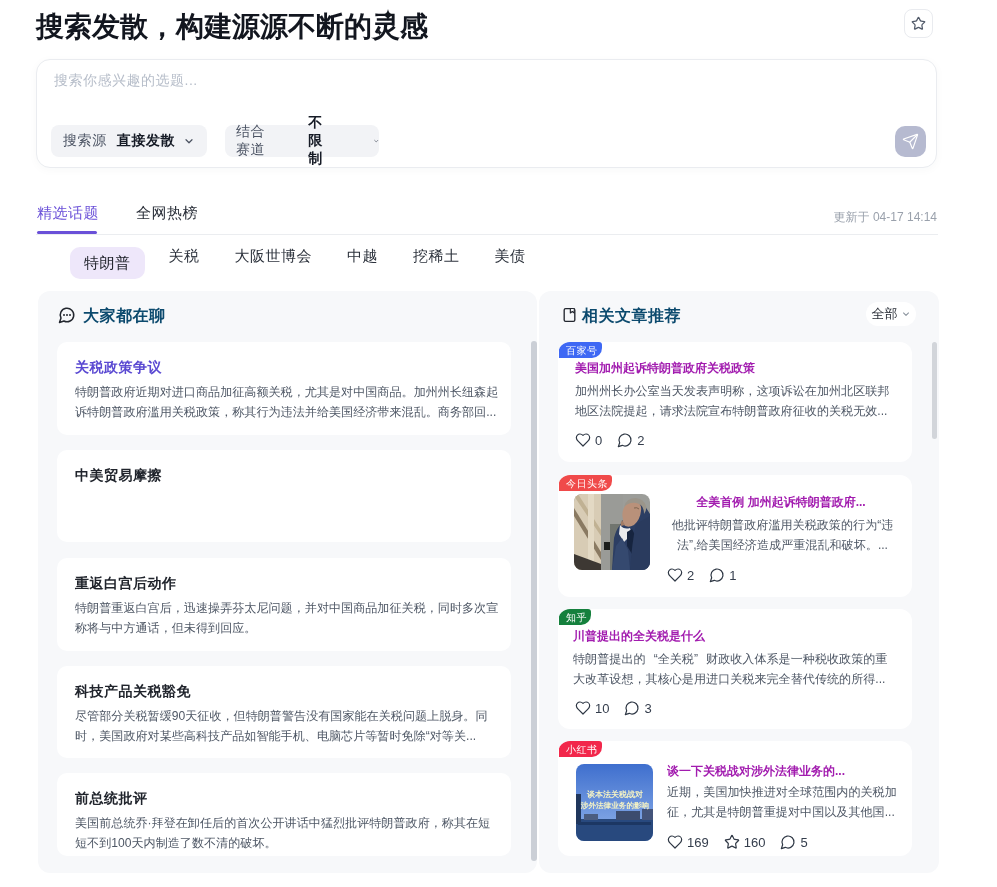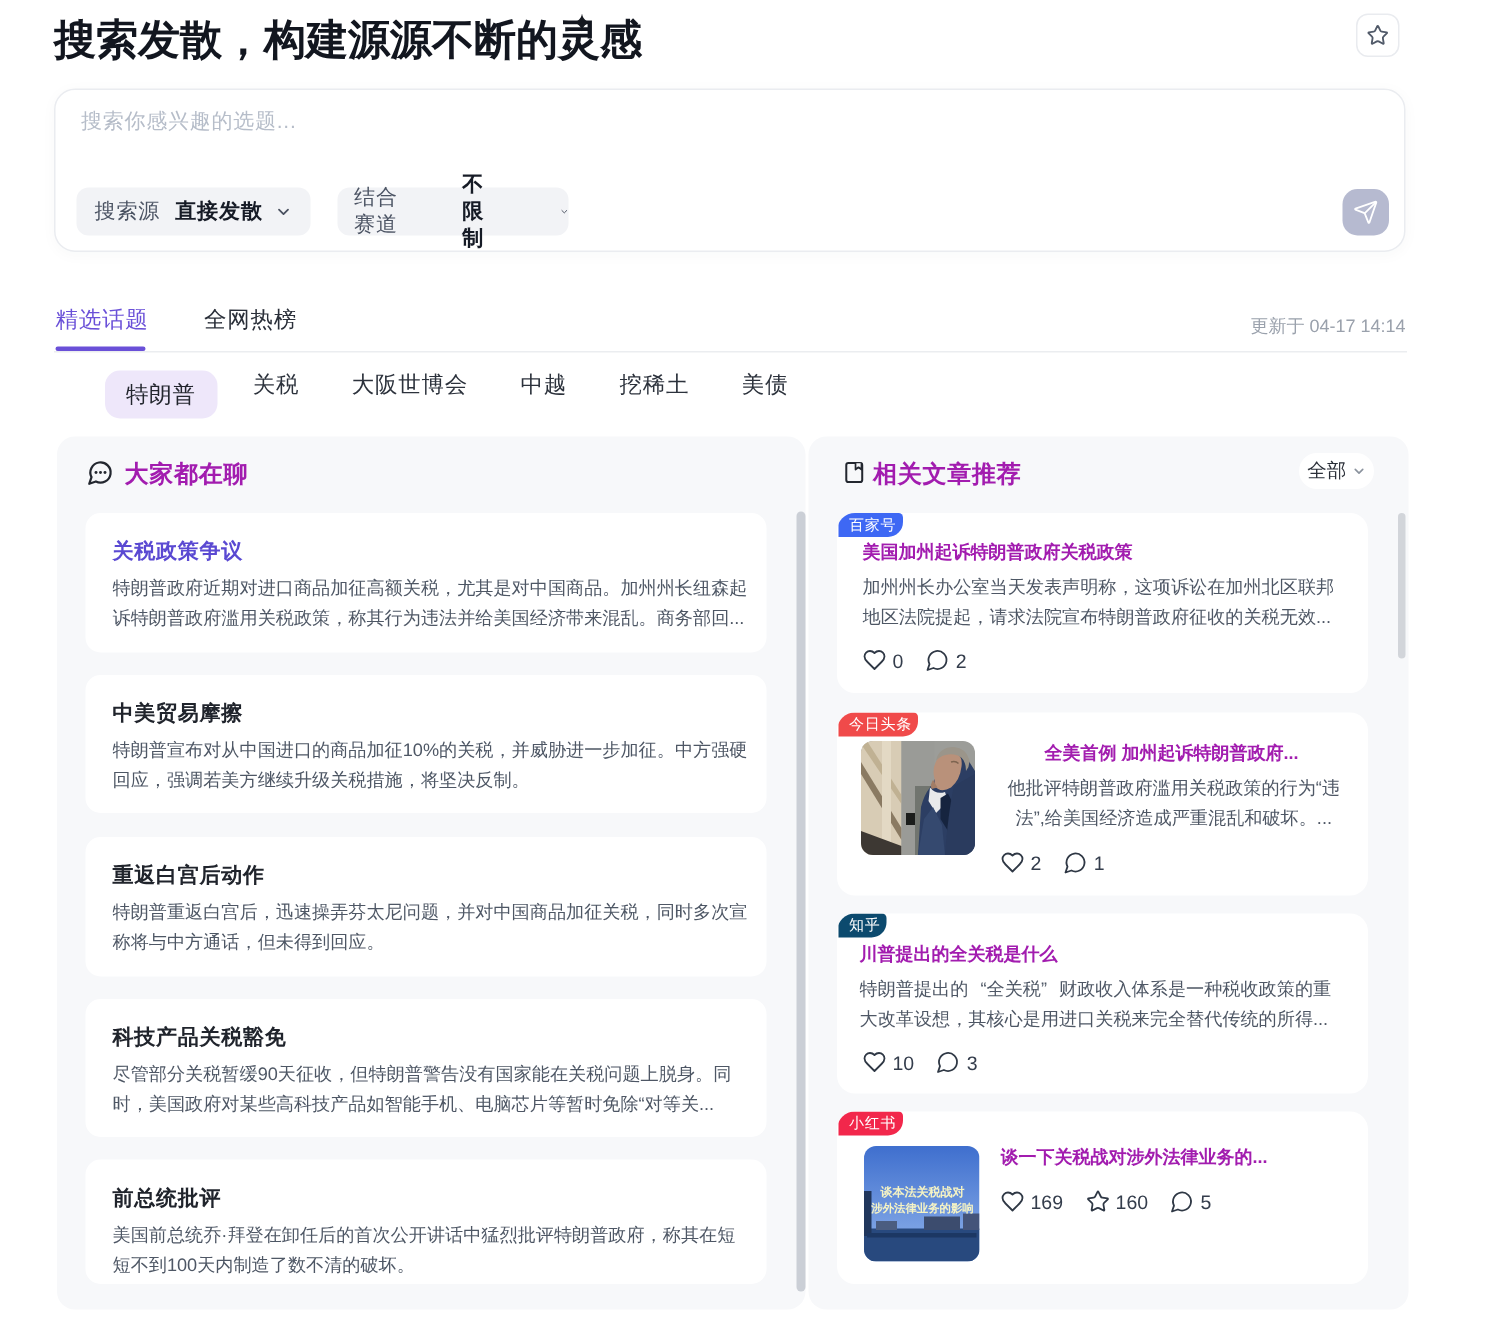--- a/index.html
+++ b/index.html
@@ -18,21 +18,21 @@
 .tab1{left:37px;top:204px;font-size:15px;color:#6a50d8;font-weight:500;letter-spacing:0.5px;}
 .tab2{left:136px;top:204px;font-size:15px;color:#2a2f39;letter-spacing:0.5px;}
 .tabline{left:37px;top:231px;width:60px;height:3px;border-radius:2px;background:#6a50d8;}
 .upd{top:209px;right:60px;font-size:12px;color:#9aa1ac;}
 .topics{left:37px;top:247px;display:flex;align-items:flex-start;font-size:15px;color:#2c323c;letter-spacing:0.5px;padding-left:33px;}
 .tpill{height:32px;padding:0 14px;display:flex;align-items:center;background:#eee7fa;border-radius:10px;color:#23262e;margin-right:24px;}
 .titem{margin-right:35px;}
 .panel{top:291px;height:582px;background:#f7f8fa;border-radius:12px;}
 .lpanel{left:38px;width:499px;}
 .rpanel{left:539px;width:400px;}
-.phead{display:flex;align-items:center;font-size:16px;font-weight:700;color:#a21caf;letter-spacing:0.5px;}
+.phead{display:flex;align-items:center;font-size:16px;font-weight:700;color:#0c4a6e;letter-spacing:0.5px;}
 .lcard{position:absolute;left:19px;width:424px;background:#fff;border-radius:10px;padding:0 12px 0 18px;overflow:hidden;}
 .lcard .t{font-size:14px;font-weight:700;letter-spacing:0.5px;margin:15px 0 0;line-height:20px;}
 .lcard .d{font-size:12.1px;line-height:19.5px;color:#4e5765;margin-top:6px;display:-webkit-box;-webkit-line-clamp:2;-webkit-box-orient:vertical;overflow:hidden;}
 .rcard{position:absolute;left:19px;width:354px;background:#fff;border-radius:12px;overflow:hidden;}
 .badge{position:absolute;left:1px;top:0;color:#fff;font-size:10px;line-height:11px;padding:2.5px 4px 2.5px 7px;border-radius:8px 3px 10px 0;letter-spacing:0.5px;}
 .rt{font-size:12px;font-weight:700;color:#a21caf;white-space:nowrap;overflow:hidden;text-overflow:ellipsis;line-height:20px;}
 .rd{font-size:12.1px;line-height:19.5px;color:#4e5765;display:-webkit-box;-webkit-line-clamp:2;-webkit-box-orient:vertical;overflow:hidden;}
 .meta{display:flex;align-items:center;font-size:13px;color:#343d4c;}
 .meta svg{margin-right:4px;}
 .meta .g{display:flex;align-items:center;margin-right:15px;}
@@ -92,21 +92,20 @@
       <circle cx="12" cy="12" r="1.3" fill="#23272f" stroke="none"></circle>
       <circle cx="16" cy="12" r="1.3" fill="#23272f" stroke="none"></circle>
     </svg>
 <div class="phead" style="position:absolute;left:45px;top:15px;">大家都在聊</div>
 <div class="lcard" style="top:51px;height:93px;">
       <div class="t" style="color:#5a49d2;">关税政策争议</div>
       <div class="d">特朗普政府近期对进口商品加征高额关税，尤其是对中国商品。加州州长纽森起诉特朗普政府滥用关税政策，称其行为违法并给美国经济带来混乱。商务部回...</div>
     </div>
 <div class="lcard" style="top:159px;height:92px;">
       <div class="t">中美贸易摩擦</div>
-      <div class="d">特朗普宣布对从中国进口的商品加征10%的关税，并威胁进一步加征。中方强硬回应，强调若美方继续升级关税措施，将坚决反制。</div>
     </div>
 <div class="lcard" style="top:267px;height:93px;">
       <div class="t">重返白宫后动作</div>
       <div class="d">特朗普重返白宫后，迅速操弄芬太尼问题，并对中国商品加征关税，同时多次宣称将与中方通话，但未得到回应。</div>
     </div>
 <div class="lcard" style="top:375px;height:92px;">
       <div class="t">科技产品关税豁免</div>
       <div class="d">尽管部分关税暂缓90天征收，但特朗普警告没有国家能在关税问题上脱身。同时，美国政府对某些高科技产品如智能手机、电脑芯片等暂时免除“对等关...</div>
     </div>
 <div class="lcard" style="top:482px;height:83px;">
@@ -164,21 +163,21 @@
 <div class="meta" style="margin:12px 17px 0 109px;">
         <span class="g"><svg width="16" height="16" viewBox="0 0 24 24" fill="none" stroke="#2f3845" stroke-width="1.8" stroke-linejoin="round">
             <path d="M19 14c1.49-1.46 3-3.21 3-5.5A5.5 5.5 0 0 0 16.5 3c-1.76 0-3 .5-4.5 2-1.5-1.5-2.74-2-4.5-2A5.5 5.5 0 0 0 2 8.5c0 2.3 1.5 4.05 3 5.5l7 7Z"></path>
           </svg>2</span>
         <span class="g"><svg width="16" height="16" viewBox="0 0 24 24" fill="none" stroke="#2f3845" stroke-width="1.8" stroke-linejoin="round">
             <path d="M7.9 20A9 9 0 1 0 4 16.1L2 22Z"></path>
           </svg>1</span>
       </div>
 </div>
 <div class="rcard" style="top:318px;height:120px;">
-<span class="badge" style="background:#0c4a6e;">知乎</span>
+<span class="badge" style="background:#15803d;">知乎</span>
 <div class="rt" style="margin:17px 17px 0 15px;">川普提出的全关税是什么</div>
 <div class="rd" style="margin:4px 17px 0 15px;">特朗普提出的<span style="display:inline-block;width:12.1px;text-align:right;">“</span>全关税<span style="display:inline-block;width:12.1px;">”</span>财政收入体系是一种税收政策的重大改革设想，其核心是用进口关税来完全替代传统的所得...</div>
 <div class="meta" style="margin:11px 17px 0 17px;">
         <span class="g"><svg width="16" height="16" viewBox="0 0 24 24" fill="none" stroke="#2f3845" stroke-width="1.8" stroke-linejoin="round">
             <path d="M19 14c1.49-1.46 3-3.21 3-5.5A5.5 5.5 0 0 0 16.5 3c-1.76 0-3 .5-4.5 2-1.5-1.5-2.74-2-4.5-2A5.5 5.5 0 0 0 2 8.5c0 2.3 1.5 4.05 3 5.5l7 7Z"></path>
           </svg>10</span>
         <span class="g"><svg width="16" height="16" viewBox="0 0 24 24" fill="none" stroke="#2f3845" stroke-width="1.8" stroke-linejoin="round">
             <path d="M7.9 20A9 9 0 1 0 4 16.1L2 22Z"></path>
           </svg>3</span>
       </div>
@@ -196,20 +195,21 @@
         <rect x="0" y="55" width="77" height="22" fill="#28497e"></rect>
         <rect x="8" y="50" width="14" height="6" fill="#4b5d80"></rect>
         <rect x="40" y="47" width="24" height="9" fill="#3c4c6e"></rect>
         <rect x="66" y="45" width="11" height="11" fill="#44547a"></rect>
         <rect x="0" y="30" width="5" height="30" fill="#20365c"></rect>
         <rect x="2" y="58" width="73" height="3" fill="#1c3763"></rect>
         <text x="39" y="33" font-size="8" font-weight="bold" fill="#f5f3c4" text-anchor="middle">谈本法关税战对</text>
         <text x="39" y="44" font-size="7.6" font-weight="bold" fill="#f5f3c4" text-anchor="middle">涉外法律业务的影响</text>
       </svg>
 <div class="rt" style="margin:20px 4px 0 109px;">谈一下关税战对涉外法律业务的...</div>
+<div class="rd" style="margin:2px 14px 0 109px;">近期，美国加快推进对全球范围内的关税加征，尤其是特朗普重提对中国以及其他国...</div>
 <div class="meta" style="margin:12px 17px 0 109px;">
         <span class="g"><svg width="16" height="16" viewBox="0 0 24 24" fill="none" stroke="#2f3845" stroke-width="1.8" stroke-linejoin="round">
             <path d="M19 14c1.49-1.46 3-3.21 3-5.5A5.5 5.5 0 0 0 16.5 3c-1.76 0-3 .5-4.5 2-1.5-1.5-2.74-2-4.5-2A5.5 5.5 0 0 0 2 8.5c0 2.3 1.5 4.05 3 5.5l7 7Z"></path>
           </svg>169</span>
         <span class="g"><svg width="16" height="16" viewBox="0 0 24 24" fill="none" stroke="#2f3845" stroke-width="1.8" stroke-linejoin="round">
             <path d="M11.5 2.3a.53.53 0 0 1 .95 0l2.3 4.68a2.1 2.1 0 0 0 1.6 1.16l5.17.76a.53.53 0 0 1 .29.9l-3.73 3.64a2.1 2.1 0 0 0-.61 1.88l.88 5.14a.53.53 0 0 1-.77.56l-4.62-2.43a2.1 2.1 0 0 0-1.97 0l-4.62 2.43a.53.53 0 0 1-.77-.56l.88-5.14a2.1 2.1 0 0 0-.61-1.88L2.16 9.8a.53.53 0 0 1 .3-.9l5.16-.76a2.1 2.1 0 0 0 1.6-1.16z"></path>
           </svg>160</span>
         <span class="g"><svg width="16" height="16" viewBox="0 0 24 24" fill="none" stroke="#2f3845" stroke-width="1.8" stroke-linejoin="round">
             <path d="M7.9 20A9 9 0 1 0 4 16.1L2 22Z"></path>
           </svg>5</span>

